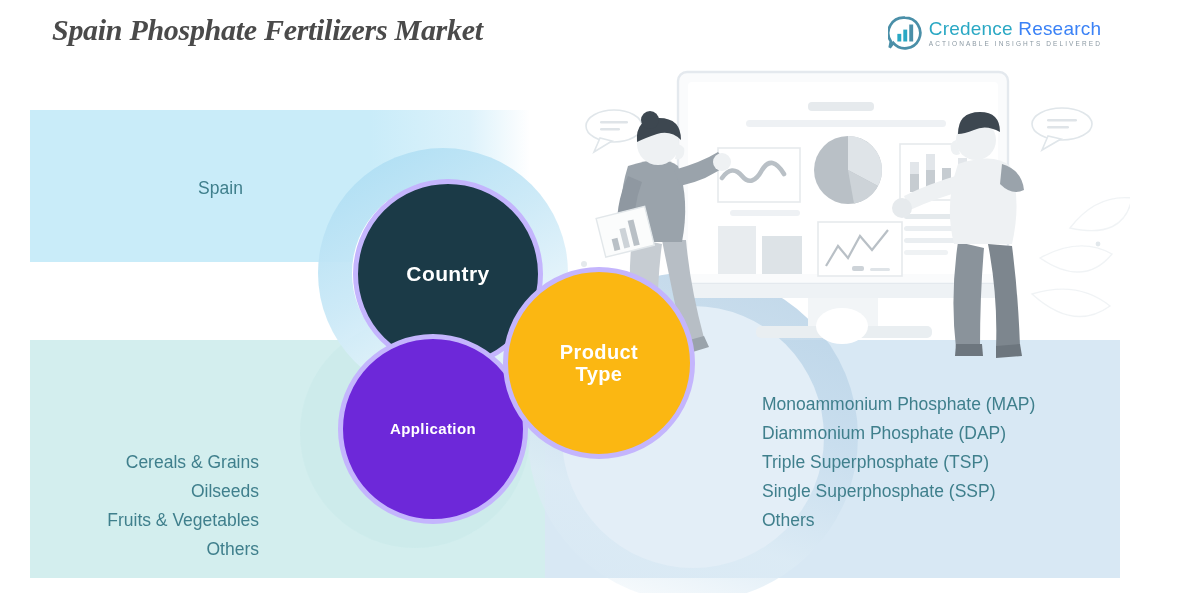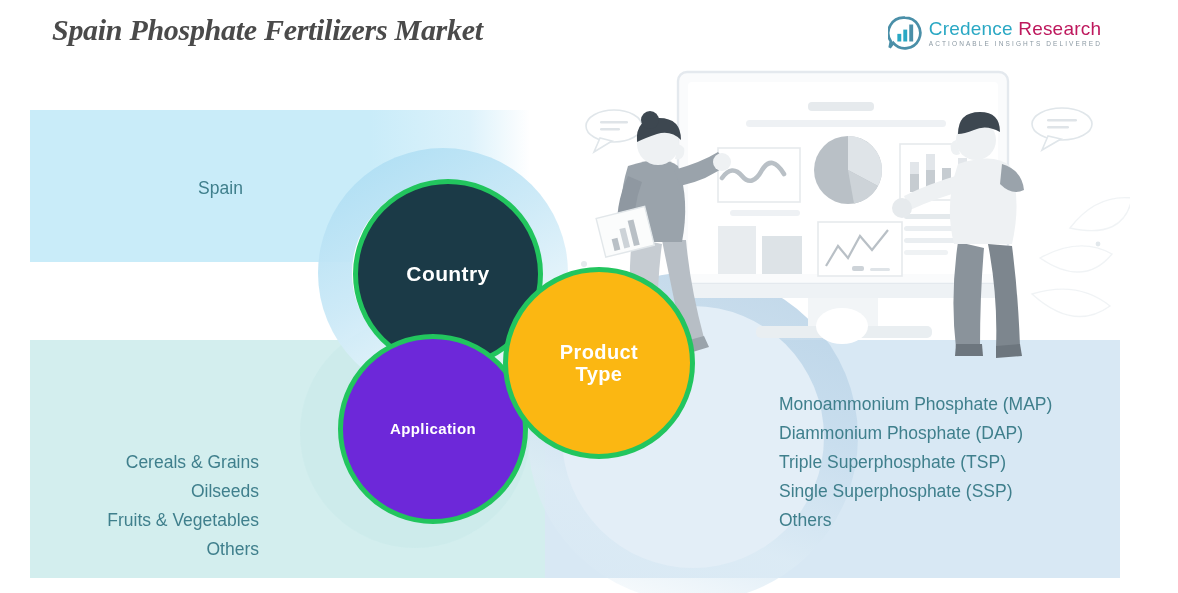--- a/index.html
+++ b/index.html
@@ -55,21 +55,21 @@
     justify-content: center;
   }
   #logo-wordmark {
     font-size: 19px;
     color: #6b7a84;
     letter-spacing: 0.2px;
     line-height: 1.05;
     white-space: nowrap;
   }
   #logo-wordmark .c1 { color: #2aa8c4; }
-  #logo-wordmark .c2 { color: #be185d; }
+  #logo-wordmark .c2 { color: #3b82f6; }
   #logo-tagline {
     font-size: 6.5px;
     color: #8b99a3;
     letter-spacing: 2.1px;
     white-space: nowrap;
     margin-top: 1px;
     text-transform: uppercase;
   }
 
   
@@ -156,34 +156,33 @@
     left: 28px;
     top: 403px;
     width: 231px;
     text-align: right;
     margin-top: 45px;
   }
   #list-product {
     left: 762px;
     top: 390px;
     text-align: left;
-    margin-left: 17px;
   }
 
   
   .bubble {
     position: absolute;
     border-radius: 50%;
     display: flex;
     align-items: center;
     justify-content: center;
     text-align: center;
     color: #ffffff;
     font-weight: bold;
-    border: 5px solid #22c55e;
+    border: 5px solid #c4b5fd;
     box-sizing: border-box;
     line-height: 1.12;
   }
   #bubble-country {
     left: 353px; top: 179px;
     width: 190px; height: 190px;
     background: #1b3a47;
     font-size: 21px;
     letter-spacing: .4px;
     z-index: 5;

